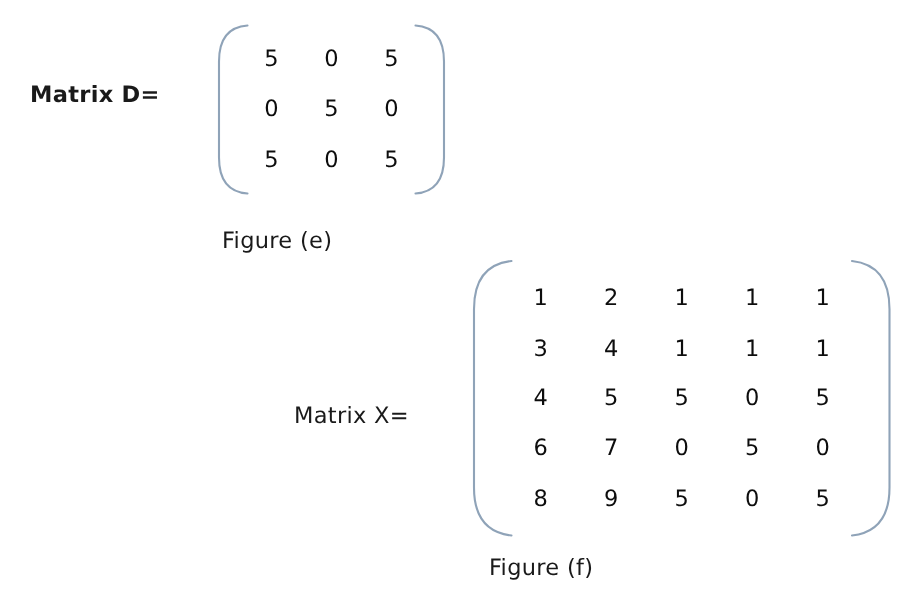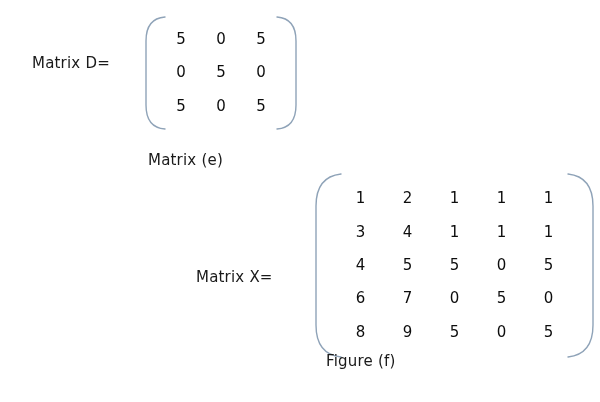--- a/index.html
+++ b/index.html
@@ -61,32 +61,32 @@
     font-family: "DejaVu Sans", "Liberation Sans", sans-serif;
   }
 
   
   #matrix-d-group { left: 143px; top: 15px; width: 156px; height: 116px; }
   #matrix-d-grid {
     left: 18px; top: 8px; width: 120px; height: 100px;
     grid-template-columns: repeat(3, 1fr);
     grid-template-rows: repeat(3, 1fr);
   }
-  #label-matrix-d { left: 32px; top: 56px; }
+  #label-matrix-d { left: 20px; top: 56px; font-weight: bold; }
   #caption-figure-e { left: 148px; top: 153px; }
 
   
   #matrix-x-group { left: 313px; top: 172px; width: 283px; height: 187px; }
   #matrix-x-grid {
     left: 24px; top: 10px; width: 235px; height: 167px;
     grid-template-columns: repeat(5, 1fr);
     grid-template-rows: repeat(5, 1fr);
   }
   #label-matrix-x { left: 196px; top: 270px; text-align: right; }
-  #caption-figure-f { left: 326px; top: 354px; }
+  #caption-figure-f { left: 326px; top: 371px; }
 </style>
 </head>
 <body>
 
 <div id="canvas">
 
   <div class="label" id="label-matrix-d">Matrix D=</div>
 
   <div class="matrix-group" id="matrix-d-group">
     <svg class="bracket-svg" width="156" height="116" viewBox="0 0 156 116">
@@ -100,21 +100,21 @@
       <span class="cell">5</span>
       <span class="cell">0</span>
       <span class="cell">5</span>
       <span class="cell">0</span>
       <span class="cell">5</span>
       <span class="cell">0</span>
       <span class="cell">5</span>
     </div>
   </div>
 
-  <div class="caption" id="caption-figure-e">Matrix (e)</div>
+  <div class="caption" id="caption-figure-e">Figure (e)</div>
 
   <div class="label" id="label-matrix-x">Matrix X=</div>
 
   <div class="matrix-group" id="matrix-x-group">
     <svg class="bracket-svg" width="283" height="187" viewBox="0 0 283 187">
       <path d="M 28 2 C 10 4 3 16 3 34 L 3 153 C 3 171 10 183 28 185" fill="none" stroke="#8fa3b8" stroke-width="1.4" stroke-linecap="round"></path>
       <path d="M 255 2 C 273 4 280 16 280 34 L 280 153 C 280 171 273 183 255 185" fill="none" stroke="#8fa3b8" stroke-width="1.4" stroke-linecap="round"></path>
     </svg>
 
     <div class="matrix-grid" id="matrix-x-grid">

